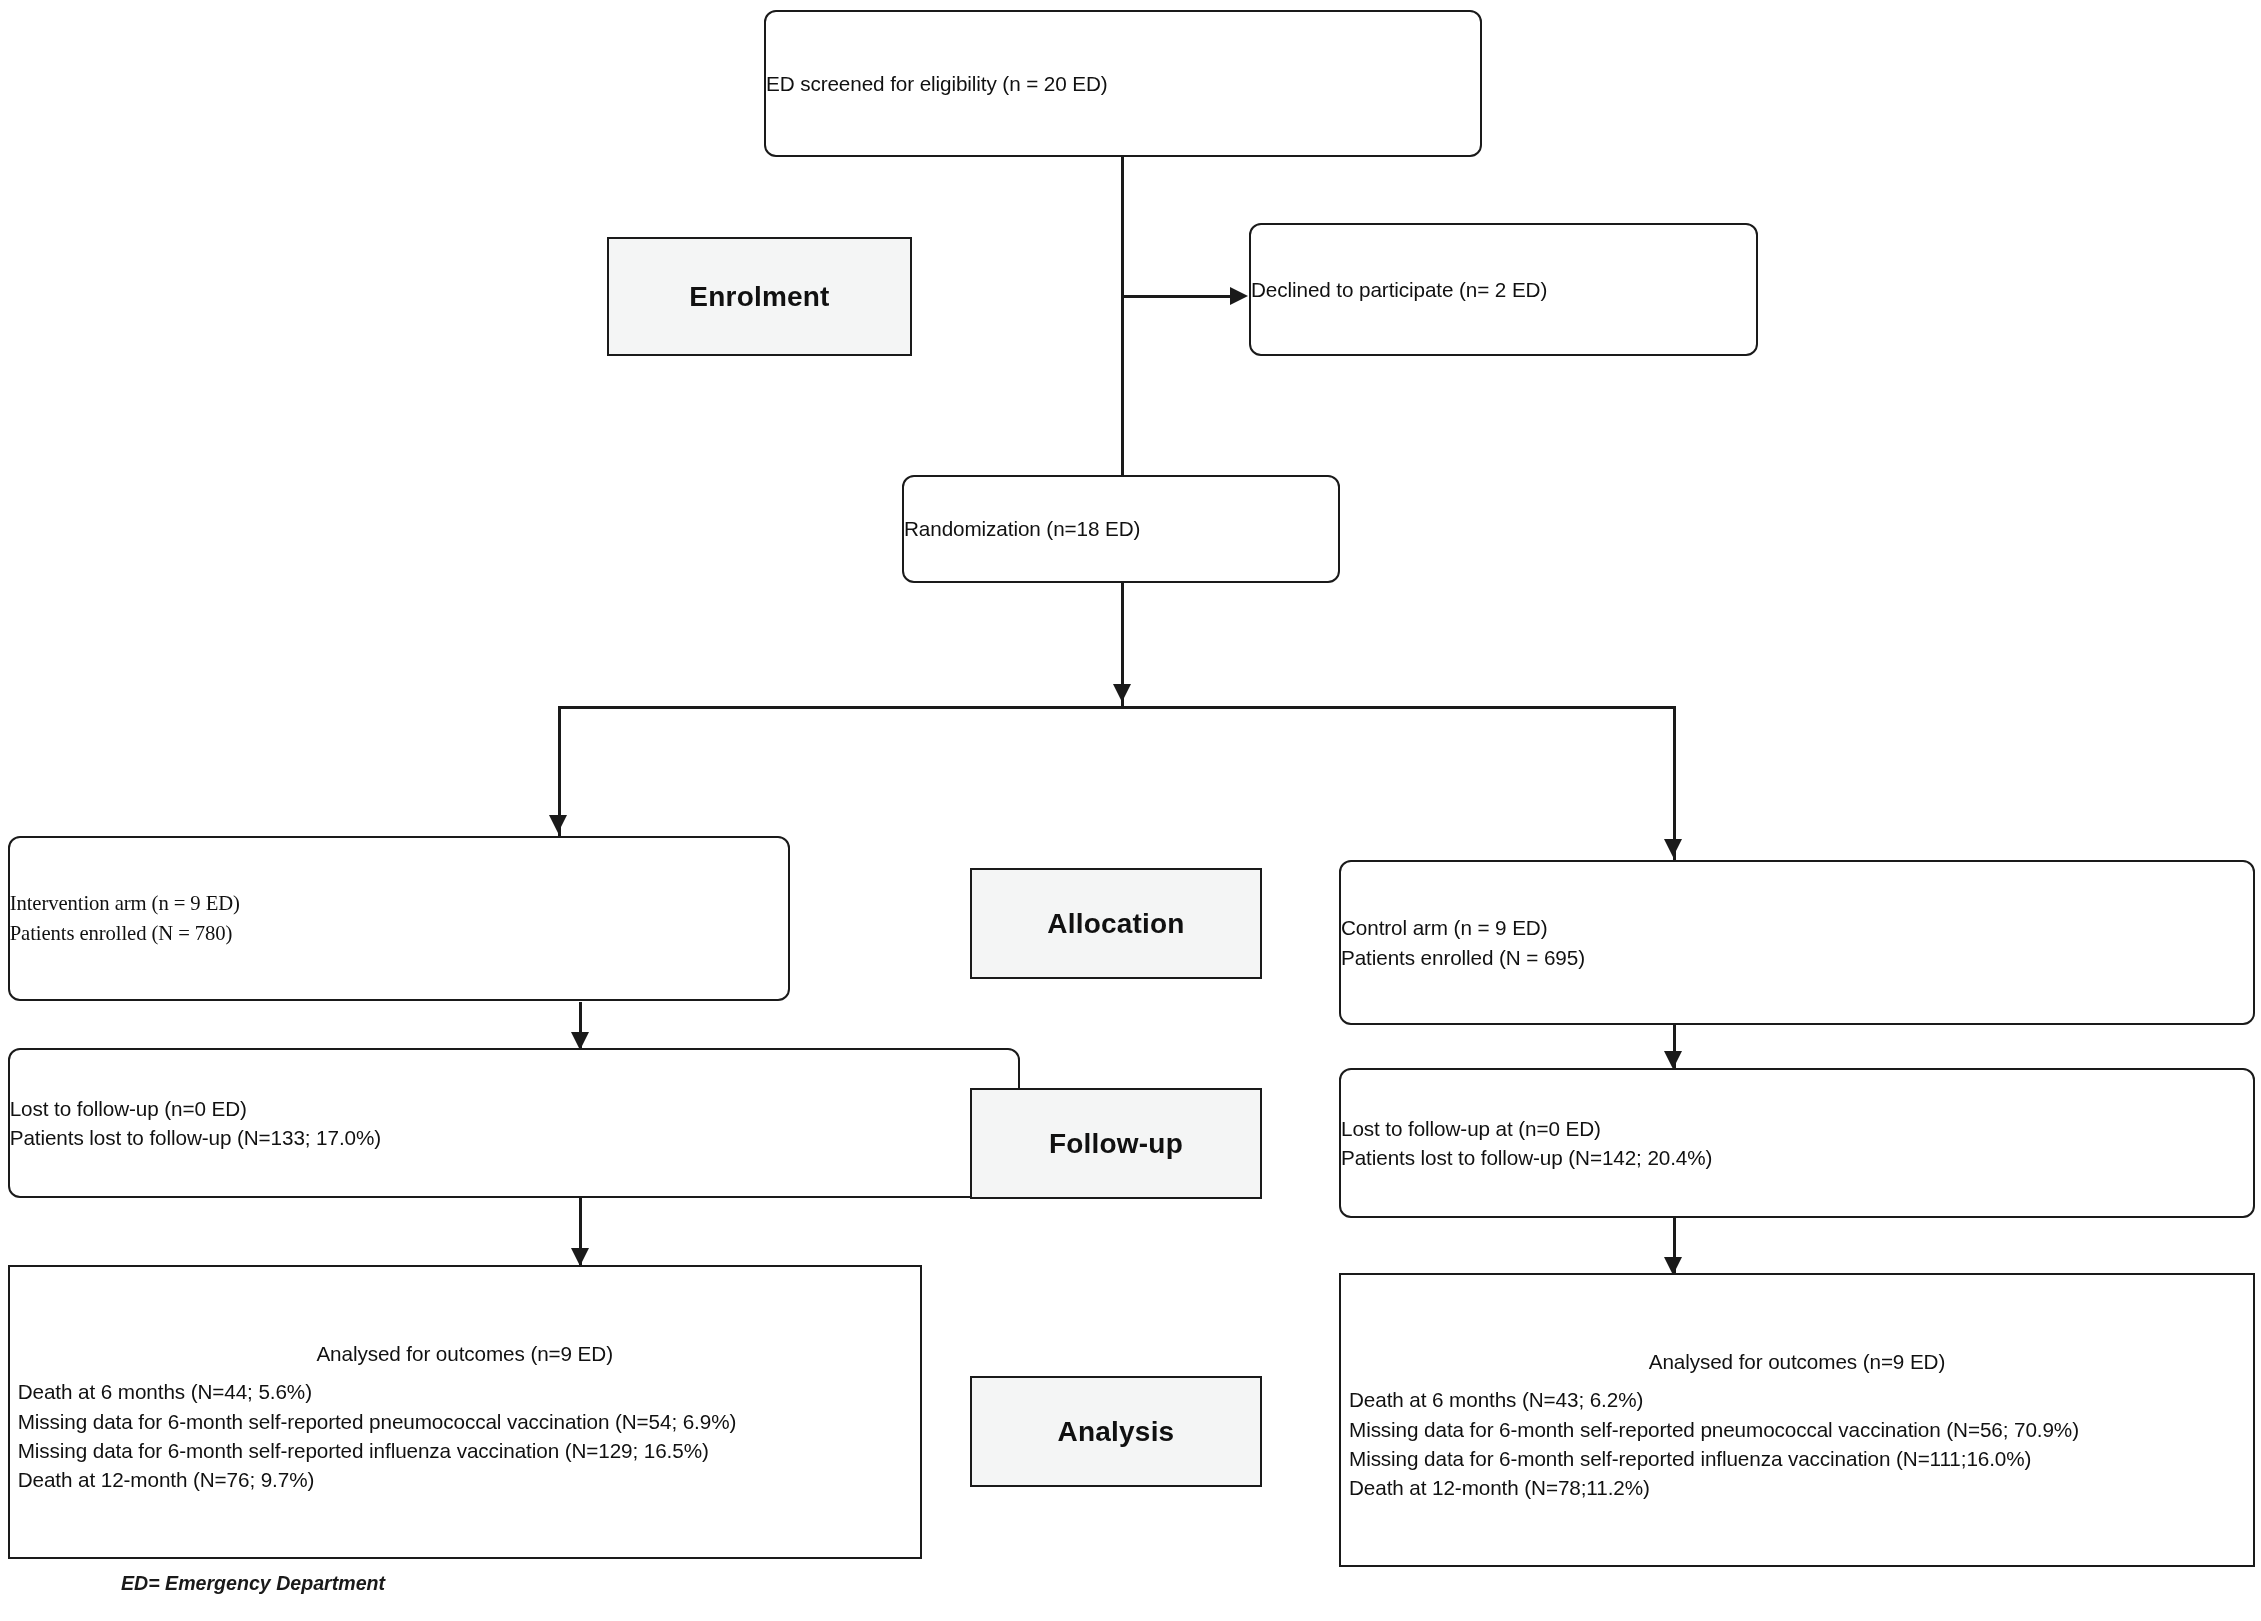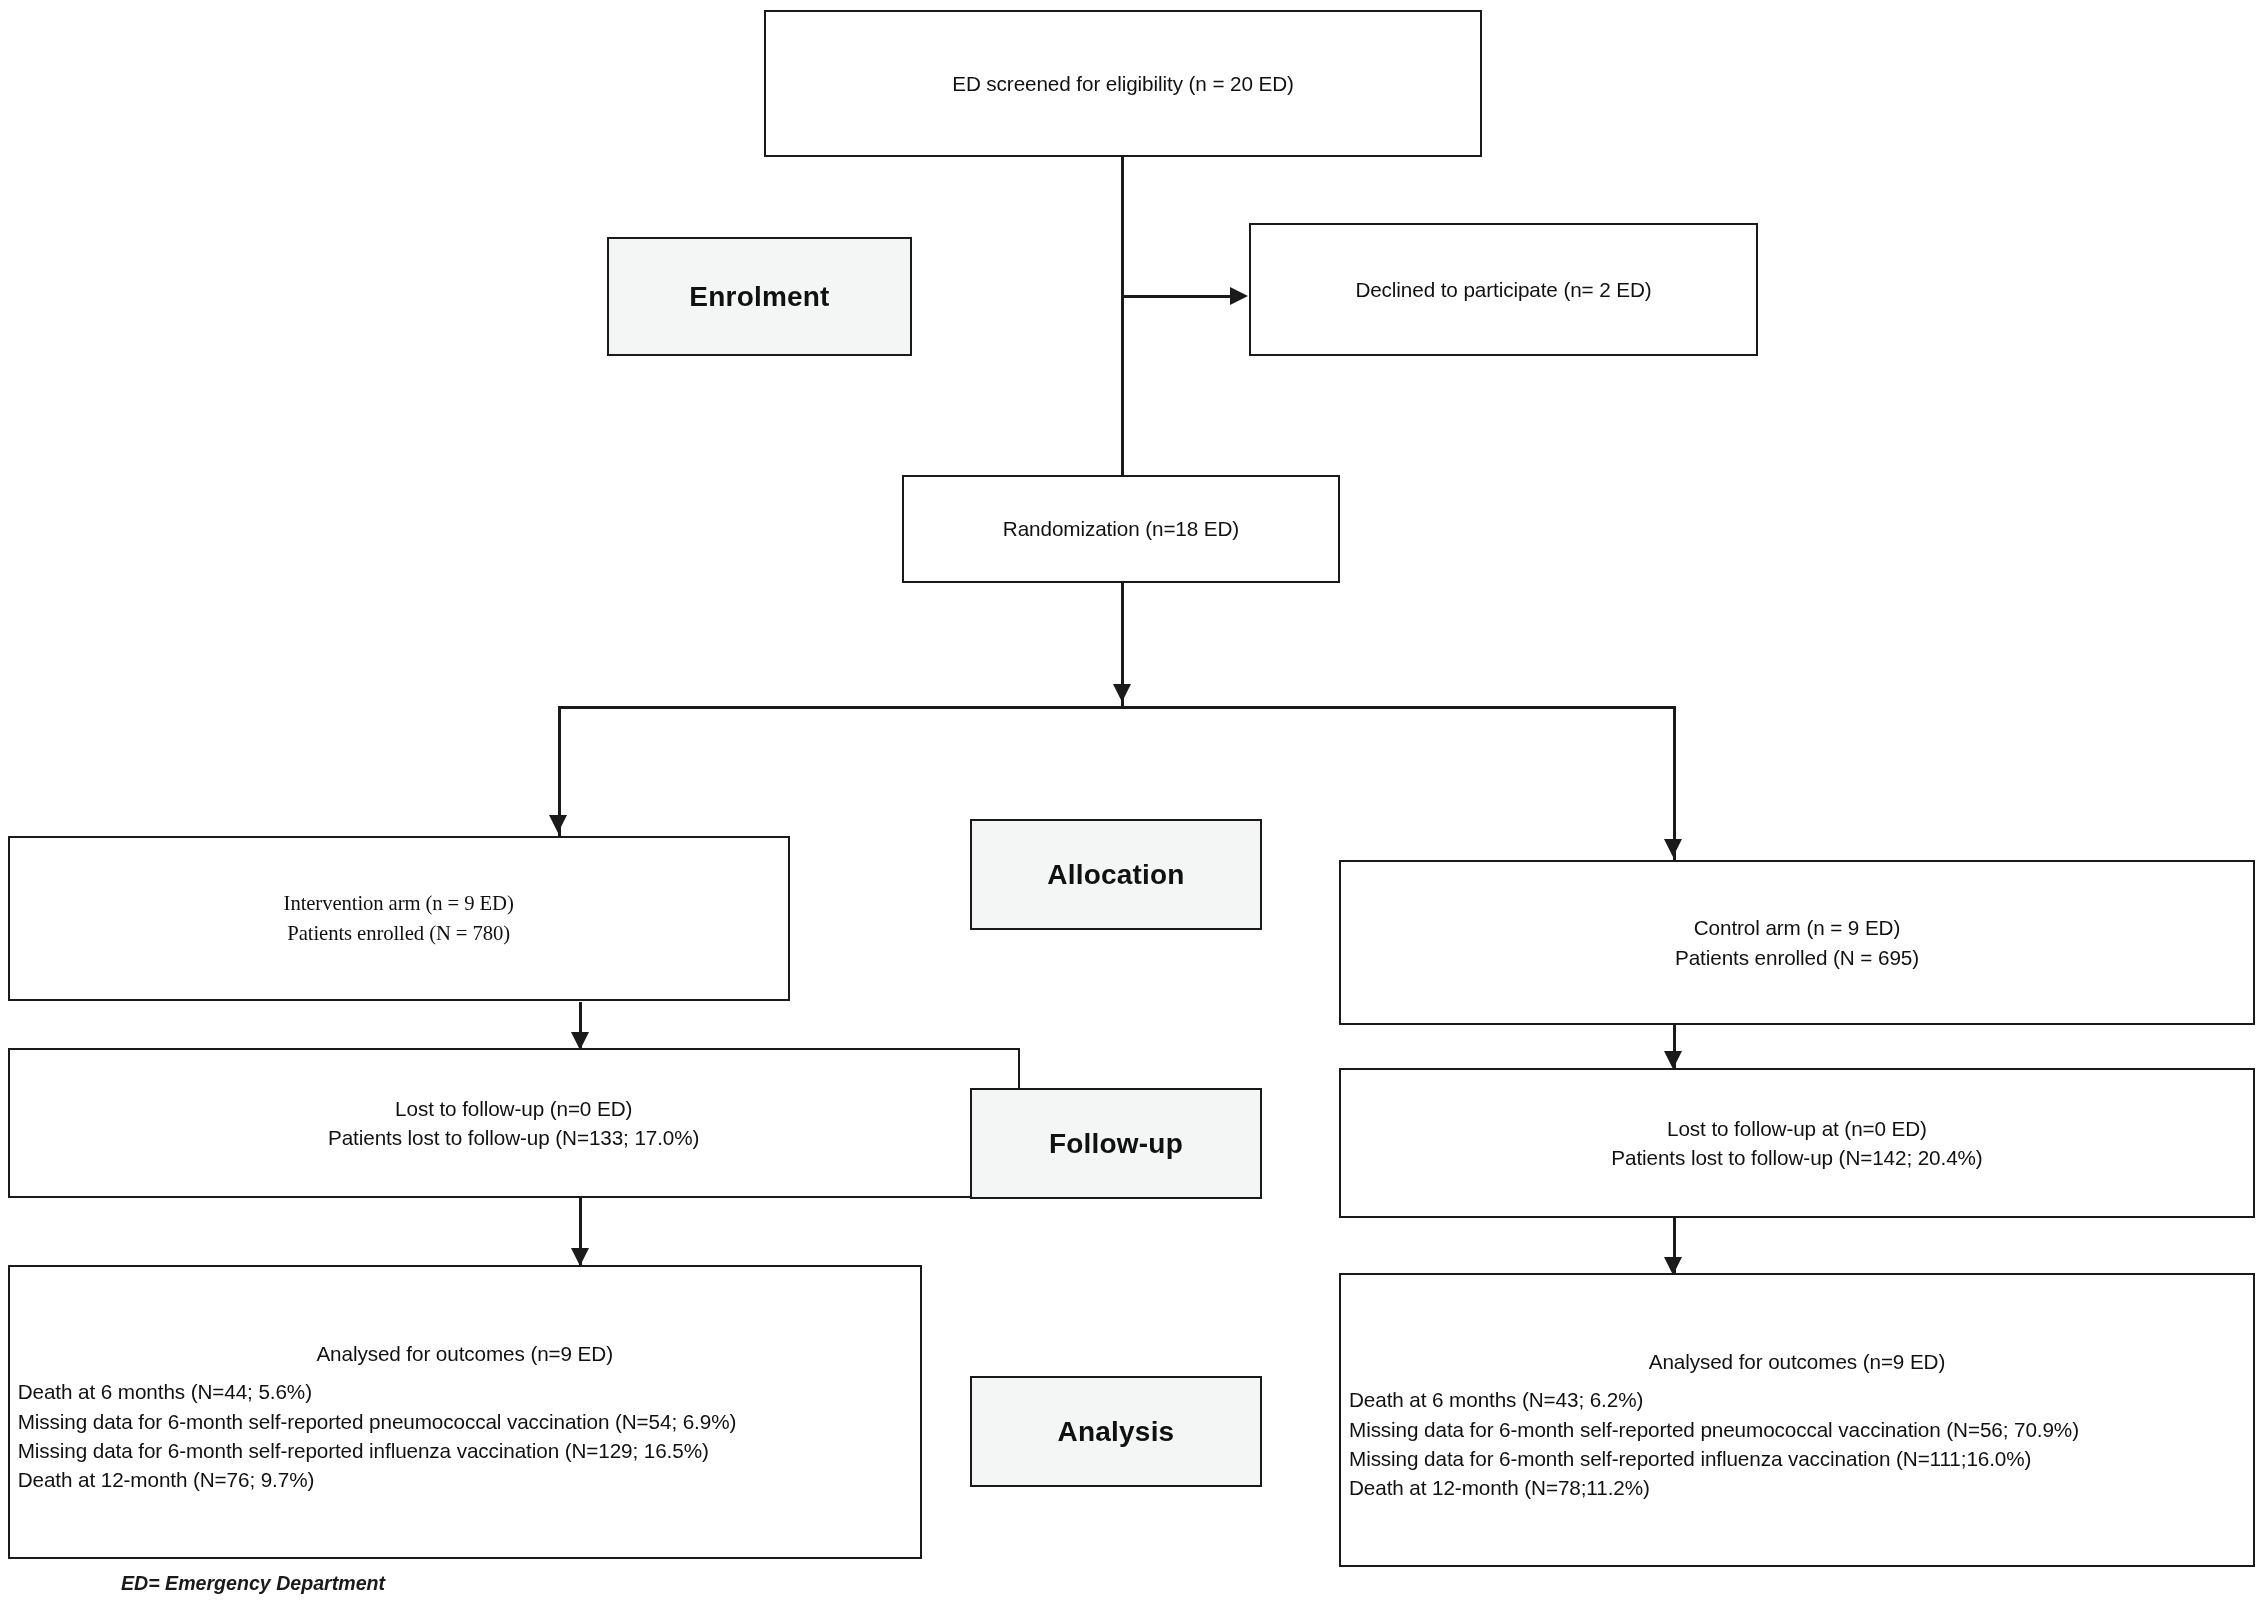--- a/index.html
+++ b/index.html
@@ -20,21 +20,21 @@
   .node {
     position: absolute;
     box-sizing: border-box;
     background: #ffffff;
     border: 2.6px solid #1a1a1a;
     display: flex;
     flex-direction: column;
     justify-content: center;
     color: #111111;
   }
-  .node.center { align-items: center; text-align: center; }
+  .node.center { align-items: flex-start; text-align: center; border-radius: 12px; }
   .node.left   { align-items: flex-start; text-align: left; }
 
   .line {
     font-size: 20.7px;
     line-height: 1.42;
     white-space: nowrap;
     color: #111111;
     letter-spacing: -0.1px;
   }
   .line.pad { padding-left: 8px; }
@@ -131,21 +131,21 @@
   <div class="arrow-down" style="left:549px; top:815px;"></div>
 
   <div class="vline" style="left:1673px; top:706px; width:2.6px; height:155px;"></div>
   <div class="arrow-down" style="left:1664px; top:839px;"></div>
 
   <div class="node center" style="left:7.7px; top:836px; width:782px; height:165px;font-family:Liberation Serif, serif;">
     <div class="line">Intervention arm (n = 9 ED)</div>
     <div class="line">Patients enrolled (N = 780)</div>
   </div>
 
-  <div class="stage" style="left:970px; top:819px; width:292px; height:111px;">
+  <div class="stage" style="left:970px; top:868px; width:292px; height:111px;">
     <div class="stage-label">Allocation</div>
   </div>
 
   <div class="node center" style="left:1339px; top:860px; width:916px; height:165px;">
     <div class="line">Control arm (n = 9 ED)</div>
     <div class="line">Patients enrolled (N = 695)</div>
   </div>
 
   <div class="vline" style="left:579px; top:1002px; width:2.6px; height:46px;"></div>
   <div class="arrow-down" style="left:571px; top:1032px;"></div>

